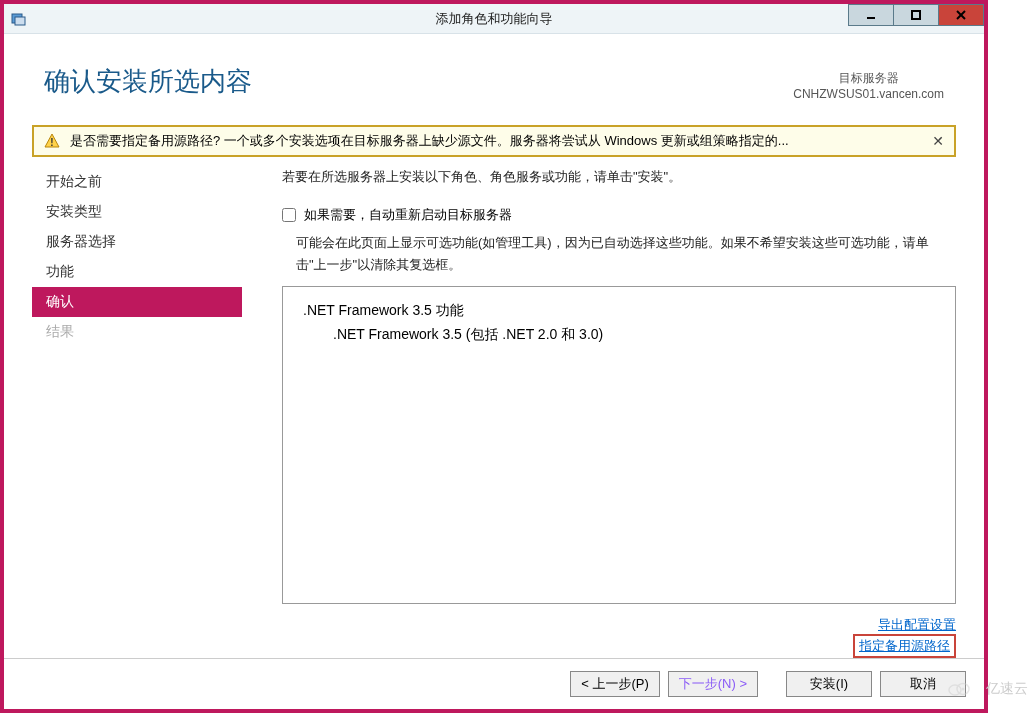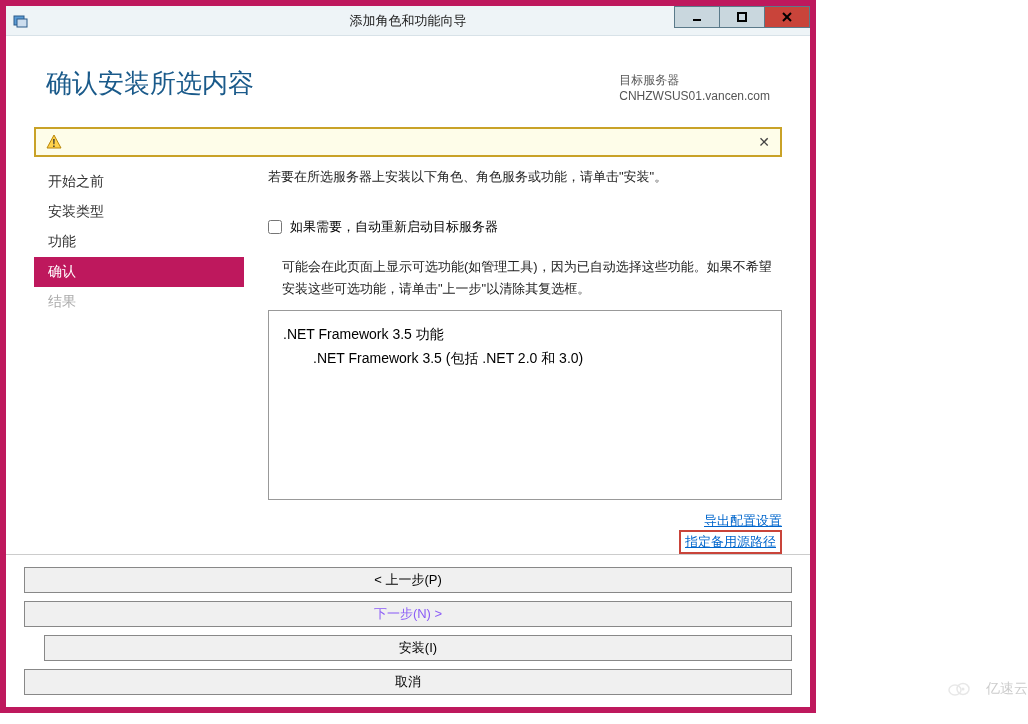--- a/index.html
+++ b/index.html
@@ -6,23 +6,23 @@
 body {
   font-family: "Microsoft YaHei", "Segoe UI", sans-serif;
   font-size: 13px;
   background: #fff;
   width: 1028px;
   height: 724px;
   overflow: hidden;
   position: relative;
 }
 .window {
-  width: 816px;
+  width: 988px;
   height: 713px;
-  border: 6px solid #be185d;
+  border: 4px solid #be185d;
   background: #fff;
   position: relative;
 }
 .titlebar {
   height: 30px;
   background: #eef4f7;
   border-bottom: 1px solid #d8e2e8;
   display: flex;
   align-items: center;
   position: relative;
@@ -76,21 +76,21 @@
   display: flex;
   justify-content: space-between;
   align-items: flex-start;
 }
 .page-title {
   font-size: 26px;
   color: #1a5a8a;
   font-weight: 300;
 }
 .server-info {
-  text-align: left;
+  text-align: center;
   font-size: 12px;
   color: #555;
   margin-top: 6px;
 }
 .warning-bar {
   margin: 0 28px 10px 28px;
   border: 2px solid #c9a227;
   background: #fefde9;
   padding: 5px 10px;
   display: flex;
@@ -106,21 +106,21 @@
 .warning-bar .close-warn {
   margin-left: auto;
   cursor: pointer;
   font-size: 14px;
   color: #444;
 }
 .body-area {
   display: flex;
   flex: 1;
   padding: 0 28px 0 28px;
-  gap: 0;
+  gap: 16px;
   overflow: hidden;
 }
 .sidebar {
   width: 210px;
   flex-shrink: 0;
 }
 .sidebar-item {
   padding: 6px 14px;
   font-size: 14px;
   color: #333;
@@ -144,37 +144,37 @@
 .instr-text {
   font-size: 13px;
   color: #222;
   line-height: 1.6;
   margin-bottom: 10px;
 }
 .checkbox-row {
   display: flex;
   align-items: center;
   gap: 8px;
-  margin: 20px 0;
+  margin: 8px 0;
 }
 .checkbox-row input {
   width: 14px;
   height: 14px;
 }
 .desc-text {
   font-size: 13px;
   color: #222;
   line-height: 1.7;
   margin-bottom: 10px;
   margin-left: 14px;
 }
 .feature-box {
   border: 1px solid #999;
   flex: 1;
-  padding: 12px 14px;
+  padding: 12px 20px;
   font-size: 14px;
   line-height: 1.7;
   overflow: auto;
   margin-bottom: 8px;
 }
 .feature-item { }
 .feature-subitem { padding-left: 30px; }
 .links-row {
   margin-top: 4px;
   text-align: right;
@@ -191,21 +191,20 @@
   padding: 1px 4px;
   text-decoration: underline;
 }
 .button-bar {
   border-top: 1px solid #ccc;
   padding: 12px 18px;
   display: flex;
   justify-content: flex-end;
   gap: 8px;
   background: #fff;
-  flex-direction: column;
 }
 .btn {
   min-width: 86px;
   height: 26px;
   border: 1px solid #888;
   background: #f0f0f0;
   font-size: 13px;
   cursor: pointer;
   padding: 0 10px;
 }
@@ -266,27 +265,29 @@
       </div>
     </div>
 
     <div class="warning-bar">
       <span class="warn-icon">
         <svg width="16" height="16" viewBox="0 0 16 16">
             <polygon points="8,1 15,14 1,14" fill="#ffd24a" stroke="#b8860b"></polygon>
             <text x="8" y="12.5" text-anchor="middle" font-size="10" font-weight="bold" fill="#333">!</text>
           </svg>
       </span>
+      <span>是否需要指定备用源路径? 一个或多个安装选项在目标服务器上缺少源文件。服务器将尝试从 Windows 更新或组策略指定的...</span>
       <span class="close-warn">✕</span>
     </div>
 
     <div class="body-area">
       <div class="sidebar">
         <div class="sidebar-item">开始之前</div>
         <div class="sidebar-item">安装类型</div>
+        <div class="sidebar-item">服务器选择</div>
         <div class="sidebar-item">功能</div>
         <div class="sidebar-item active">确认</div>
         <div class="sidebar-item disabled">结果</div>
       </div>
 
       <div class="main-panel">
         <div class="instr-text">若要在所选服务器上安装以下角色、角色服务或功能，请单击"安装"。</div>
         <label class="checkbox-row">
           <input type="checkbox" style="">
           <span>如果需要，自动重新启动目标服务器</span>

